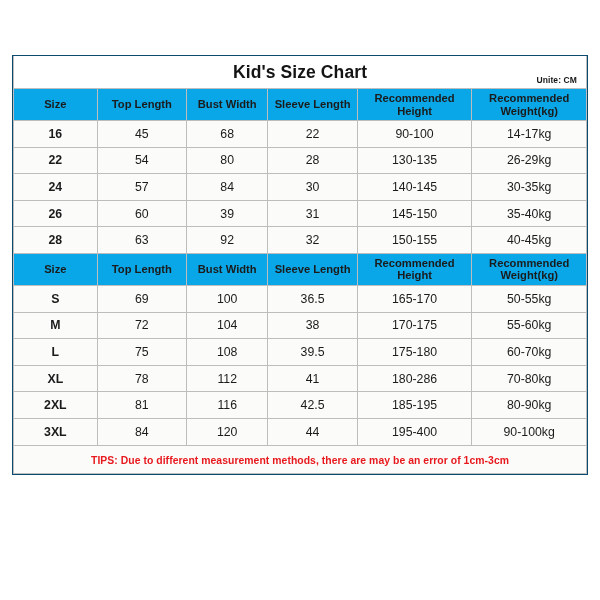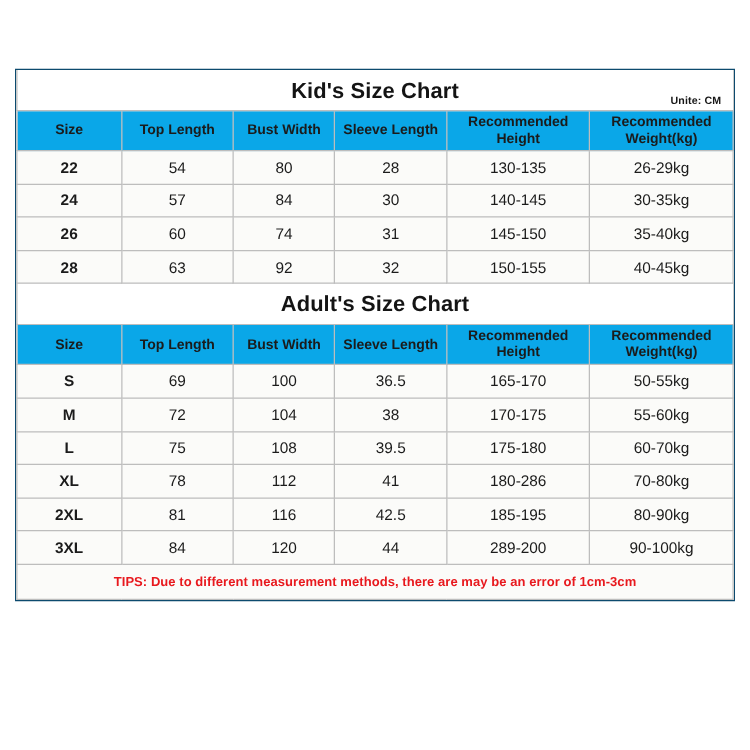--- a/index.html
+++ b/index.html
@@ -169,57 +169,60 @@
             <span class="hl">Recommended</span>
             <span class="hl">Height</span>
           </th>
           <th>
             <span class="hl">Recommended</span>
             <span class="hl">Weight(kg)</span>
           </th>
         </tr>
 
         <tr class="data-row">
+          <td class="size-cell">16</td>
+          <td class="colsep">45</td>
+          <td class="colsep">68</td>
+          <td class="colsep">22</td>
+          <td class="colsep">90-100</td>
+          <td class="colsep">14-17kg</td>
+        </tr>
+        <tr class="data-row">
           <td class="size-cell">22</td>
           <td class="colsep">54</td>
           <td class="colsep">80</td>
           <td class="colsep">28</td>
           <td class="colsep">130-135</td>
           <td class="colsep">26-29kg</td>
         </tr>
         <tr class="data-row">
           <td class="size-cell">24</td>
           <td class="colsep">57</td>
           <td class="colsep">84</td>
           <td class="colsep">30</td>
           <td class="colsep">140-145</td>
           <td class="colsep">30-35kg</td>
         </tr>
         <tr class="data-row">
           <td class="size-cell">26</td>
           <td class="colsep">60</td>
-          <td class="colsep">74</td>
+          <td class="colsep">39</td>
           <td class="colsep">31</td>
           <td class="colsep">145-150</td>
           <td class="colsep">35-40kg</td>
         </tr>
         <tr class="data-row">
           <td class="size-cell">28</td>
           <td class="colsep">63</td>
           <td class="colsep">92</td>
           <td class="colsep">32</td>
           <td class="colsep">150-155</td>
           <td class="colsep">40-45kg</td>
         </tr>
 
-        <tr class="title-row">
-          <td colspan="6">
-            <span class="title-text">Adult's Size Chart</span>
-          </td>
-        </tr>
 
         <tr class="head-row">
           <th>
             <span class="hl">Size</span>
           </th>
           <th>
             <span class="hl">Top Length</span>
           </th>
           <th>
             <span class="hl">Bust Width</span>
@@ -275,21 +278,21 @@
           <td class="colsep">116</td>
           <td class="colsep">42.5</td>
           <td class="colsep">185-195</td>
           <td class="colsep">80-90kg</td>
         </tr>
         <tr class="data-row">
           <td class="size-cell">3XL</td>
           <td class="colsep">84</td>
           <td class="colsep">120</td>
           <td class="colsep">44</td>
-          <td class="colsep">289-200</td>
+          <td class="colsep">195-400</td>
           <td class="colsep">90-100kg</td>
         </tr>
 
         <tr class="tips-row">
           <td colspan="6">
             <span class="tips-text">TIPS: Due to different measurement methods, there are may be an error of 1cm-3cm</span>
           </td>
         </tr>
 
       </tbody>

